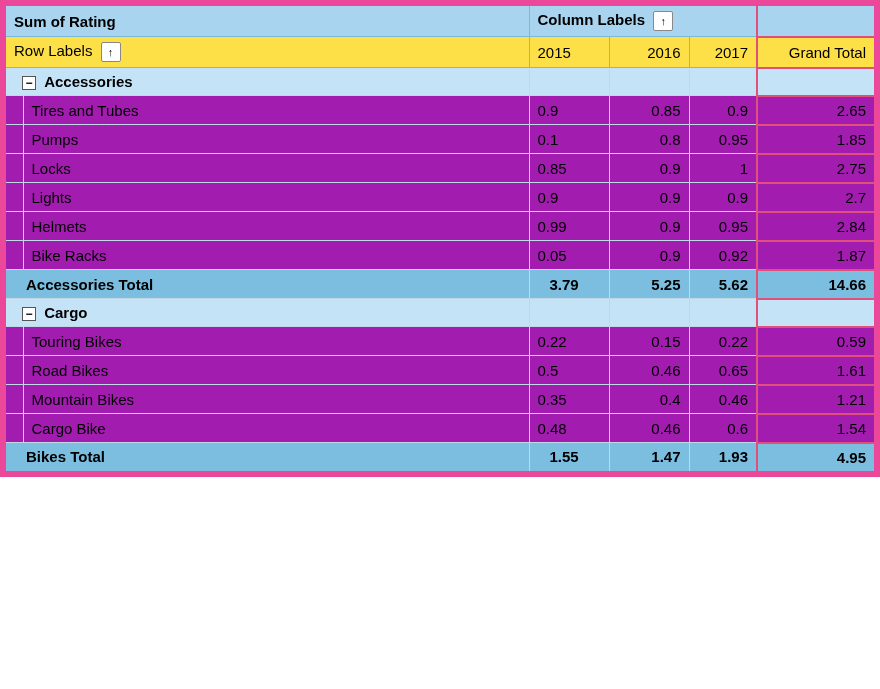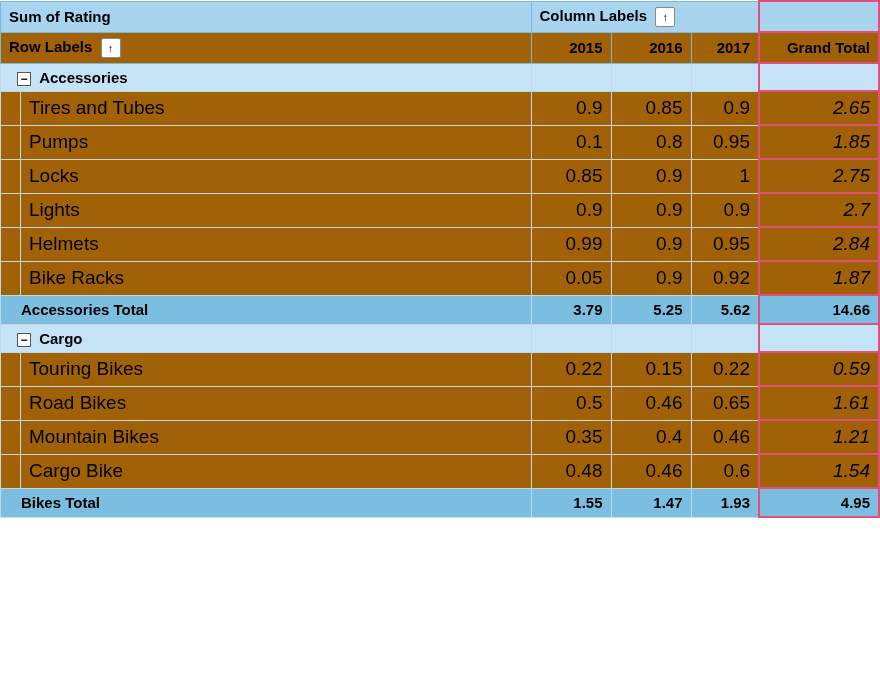--- a/index.html
+++ b/index.html
@@ -5,54 +5,54 @@
     * { box-sizing: border-box; margin: 0; padding: 0; }
     body {
       font-family: Arial, sans-serif;
       font-size: 15px;
       background: #fff;
       display: inline-block;
     }
     .pivot-table {
       width: 880px;
       border-collapse: collapse;
-      border: 1px solid #ec4899;
+      border: 6px solid #ec4899;
     }
     .pivot-table th,
     .pivot-table td {
       padding: 5px 8px;
       border: 1px solid #c0d8e8;
       white-space: nowrap;
     }
     
     .header-row-1 th {
       background: #a8d4f0;
       font-weight: bold;
       font-size: 15px;
       color: #000;
       border: 1px solid #7ab8dc;
     }
     .header-row-2 th {
-      background: #a16207;
-      font-weight: bold;
+      background: #fde047;
+      font-weight: normal;
       font-size: 15px;
       color: #000;
       border: 1px solid #7ab8dc;
     }
     
     .category-row td {
       background: #c5e3f7;
       font-weight: bold;
       font-size: 15px;
       padding-left: 16px;
     }
     
     .item-row td {
-      background: #a16207;
-      font-size: 19px;
+      background: #a21caf;
+      font-size: 15px;
     }
     
     .total-row td {
       background: #7bbee0;
       font-weight: bold;
       font-size: 15px;
       padding-left: 20px;
     }
     
     .num {
@@ -60,21 +60,20 @@
     }
     
     .lbl {
       text-align: left;
     }
     
     .grand-total-cell {
       border: 2.5px solid #e0507a !important;
       text-align: right;
       background: #e8f4fb;
-      font-style: italic;
     }
     .grand-total-header {
       border: 2.5px solid #e0507a !important;
       text-align: right;
       background: #a8d4f0;
     }
     .grand-total-total {
       border: 2.5px solid #e0507a !important;
       text-align: right;
       background: #7bbee0;
@@ -103,21 +102,21 @@
       border: 1px solid #555;
       text-align: center;
       line-height: 12px;
       font-size: 12px;
       margin-right: 4px;
       background: #fff;
       vertical-align: middle;
       cursor: pointer;
       font-weight: bold;
     }
-    .col-2015 { width: 80px; text-align: right; }
+    .col-2015 { width: 80px; text-align: left; }
     .col-2016 { width: 80px; }
     .col-2017 { width: 68px; text-align: right; }
     .col-gt   { width: 120px; }
   </style>
 </head>
 <body>
 
 
 
 <table class="pivot-table">

